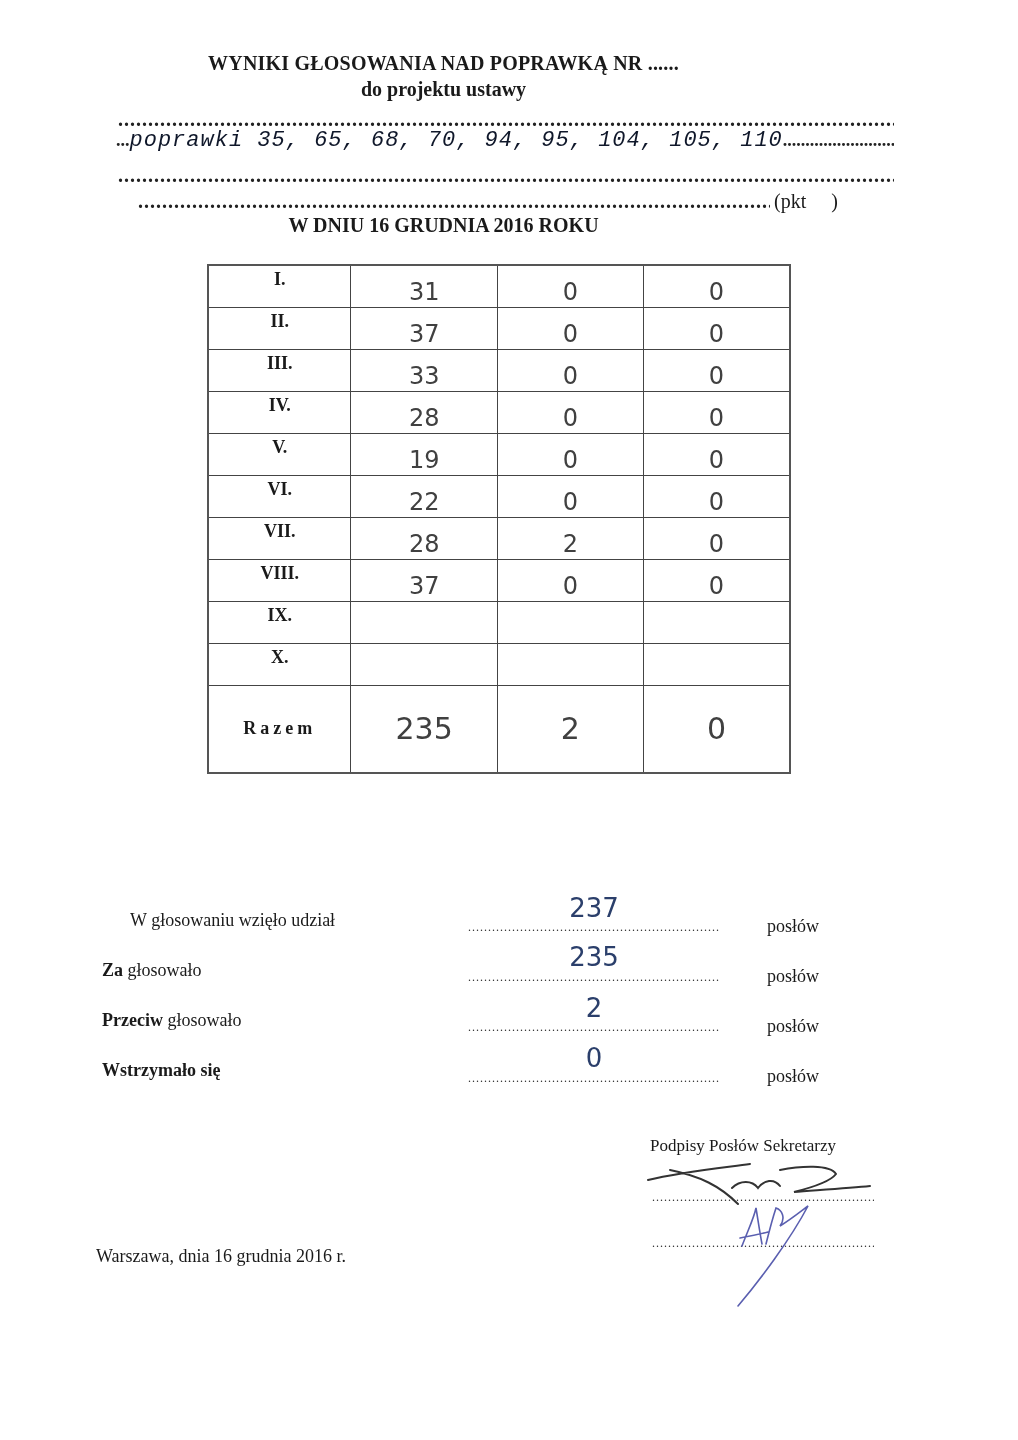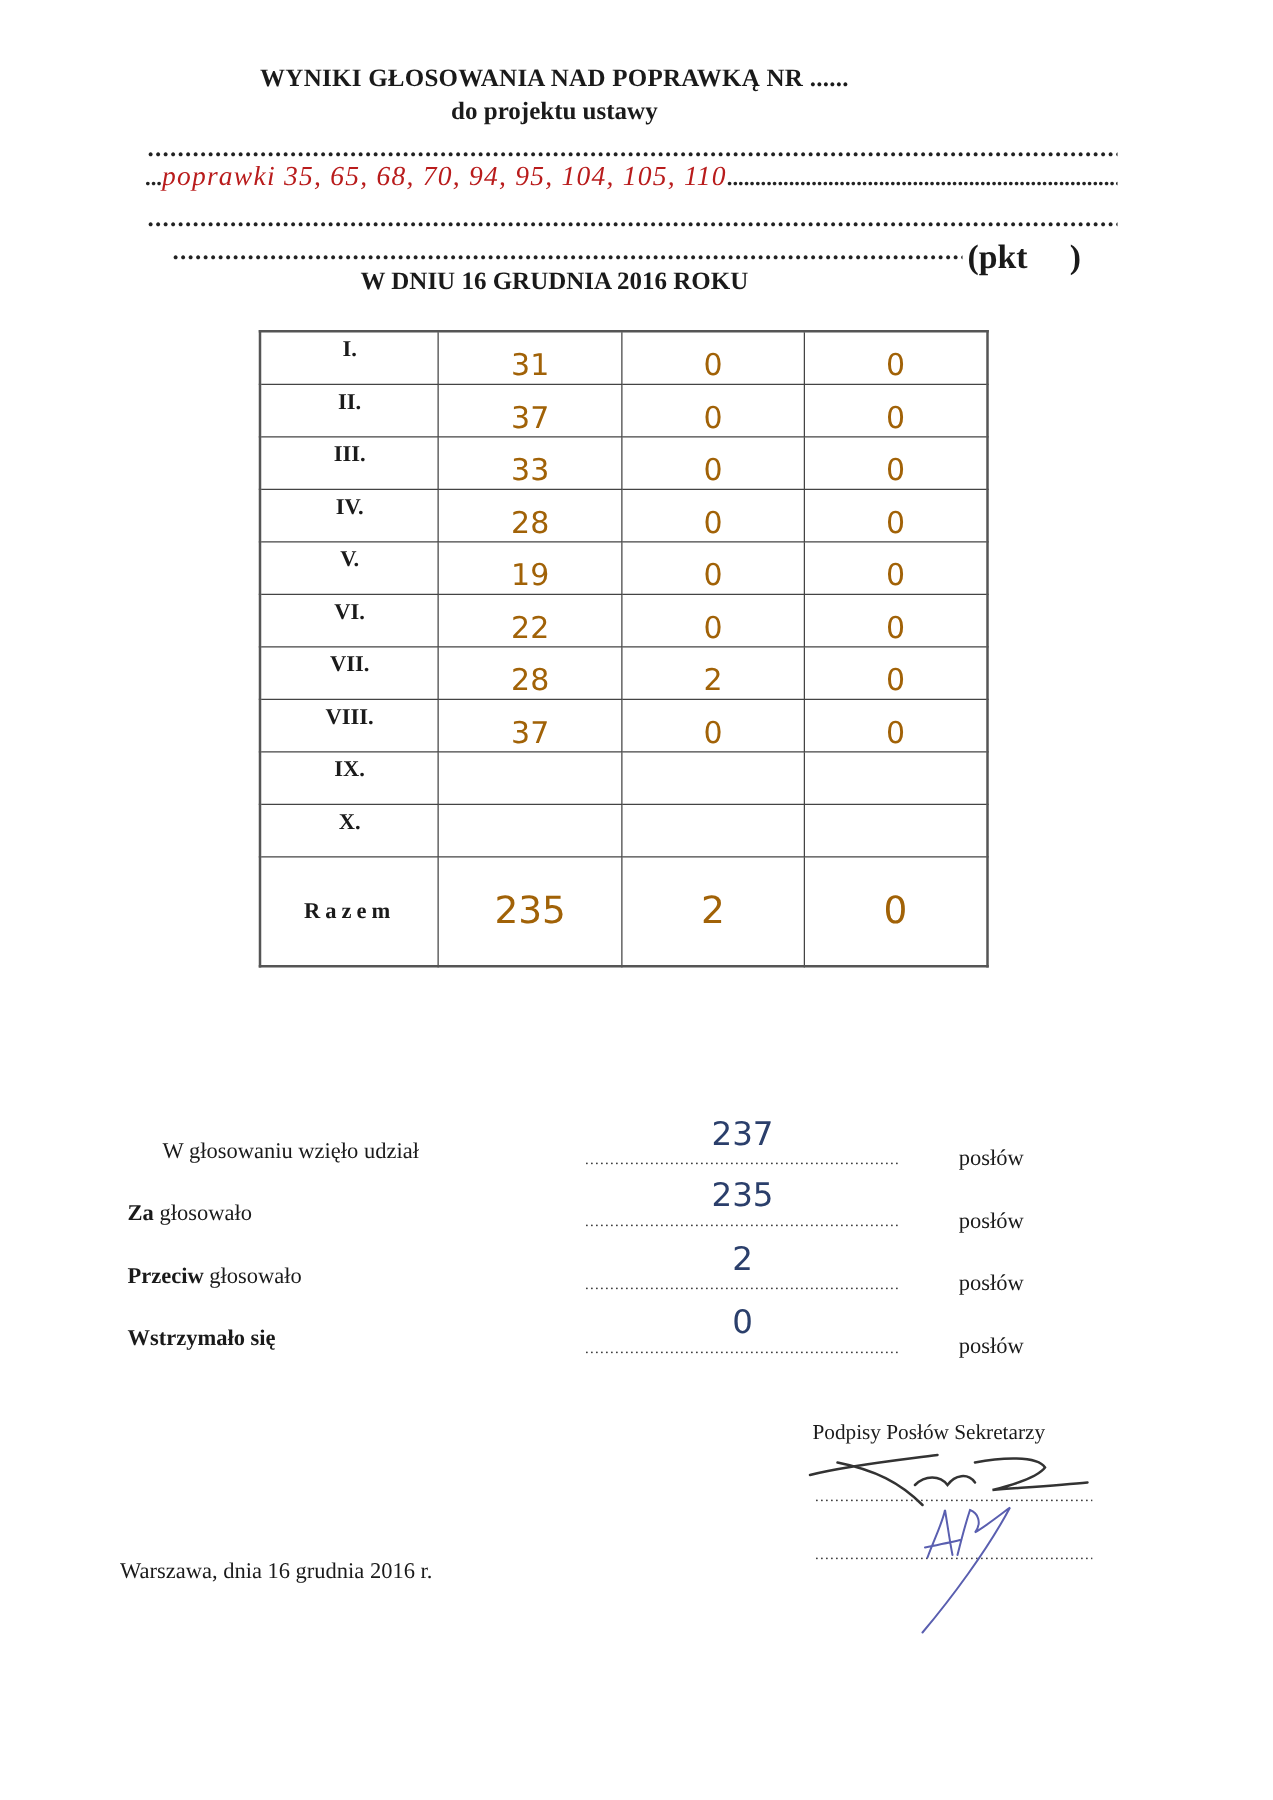--- a/index.html
+++ b/index.html
@@ -3,30 +3,30 @@
 <meta charset="utf-8">
 <style>
   html, body { margin: 0; padding: 0; background: #ffffff; }
   body { width: 1018px; height: 1440px; position: relative; overflow: hidden; color: #1a1a1a; font-family: "Liberation Serif", serif; }
   .abs { position: absolute; }
   .title { left: 0; width: 887px; text-align: center; font-weight: bold; }
   .t1 { top: 52px; font-size: 20px; letter-spacing: 0.2px; }
   .t2 { top: 78px; font-size: 20px; }
   .t3 { top: 214px; font-size: 20px; }
   .dots { font-weight: bold; font-size: 20px; letter-spacing: 1px; white-space: nowrap; overflow: hidden; color: #222; }
-  .hand { font-family: Liberation Serif, serif; color: #b91c1c; font-weight: normal; font-style: italic; }
+  .hand { font-family: Liberation Mono, monospace; color: #0f172a; font-weight: normal; font-style: italic; }
   .handline { left: 120px; top: 130px; font-size: 18px; letter-spacing: 0; white-space: nowrap; }
   .handline .hand { font-size: 22px; letter-spacing: 1px; }
 
   table.votes { position: absolute; left: 207px; top: 264px; width: 584px; border-collapse: collapse; border: 2px solid #555; }
   table.votes td, table.votes th { border: 1.5px solid #444; padding: 0; text-align: center; vertical-align: top; }
   table.votes th { font-family: "Liberation Serif", serif; font-weight: bold; font-size: 20px; height: 82px; vertical-align: middle; line-height: 24px; }
   table.votes th.sektor { text-align: center; }
   table.votes td.rn { font-weight: bold; font-size: 18px; width: 142px; padding-top: 3px; }
-  table.votes td.val { font-family: "DejaVu Sans", sans-serif; font-size: 24px; color: #a16207; width: 146px; padding-top: 12px; }
+  table.votes td.val { font-family: "DejaVu Sans", sans-serif; font-size: 24px; color: #404040; width: 146px; padding-top: 12px; }
   table.votes tr.row td { height: 42px; box-sizing: border-box; }
   table.votes tr.total td { height: 86px; vertical-align: middle; }
   table.votes tr.total td.rn { letter-spacing: 4px; padding-top: 0; }
   table.votes tr.total td.val { font-size: 30px; padding-top: 0; }
 
   .sumlabel { left: 102px; font-size: 18px; }
   .sumlabel b { font-weight: bold; }
   .sumdots { left: 468px; width: 252px; font-size: 12px; letter-spacing: 1px; overflow: hidden; white-space: nowrap; color: #333; }
   .sumval { left: 468px; width: 252px; text-align: center; font-family: "DejaVu Sans", sans-serif; font-size: 26px; color: #2b3f6b; }
   .unit { left: 767px; font-size: 18px; }
@@ -41,21 +41,21 @@
 
 <div class="abs title t1">WYNIKI GŁOSOWANIA NAD POPRAWKĄ NR ......</div>
 <div class="abs title t2">do projektu ustawy</div>
 
 <div class="abs dots" style="left:118px; top:108px; width:776px;">..........................................................................................................................................</div>
 <div class="abs dots handline" style="left:116px; top:128px; width:778px; overflow:hidden;">
   <span>...</span><span class="hand">poprawki 35, 65, 68, 70, 94, 95, 104, 105, 110</span><span>........................</span><span>..........................................................................................................................................</span>
 </div>
 <div class="abs dots" style="left:118px; top:164px; width:776px;">..........................................................................................................................................</div>
 <div class="abs dots" style="left:138px; top:190px; width:632px;">..................................................................................................................</div>
-<div class="abs" style="left:774px; top:190px; font-weight:bold; font-size:27px; white-space:pre;">(pkt     )</div>
+<div class="abs" style="left:774px; top:190px; font-weight:normal; font-size:20px; white-space:pre;">(pkt     )</div>
 <div class="abs title t3">W DNIU 16 GRUDNIA 2016 ROKU</div>
 
 <table class="votes">
   <tbody>
   <tr class="row">
     <td class="rn">I.</td>
     <td class="val">31</td>
     <td class="val">0</td>
     <td class="val">0</td>
   </tr>

